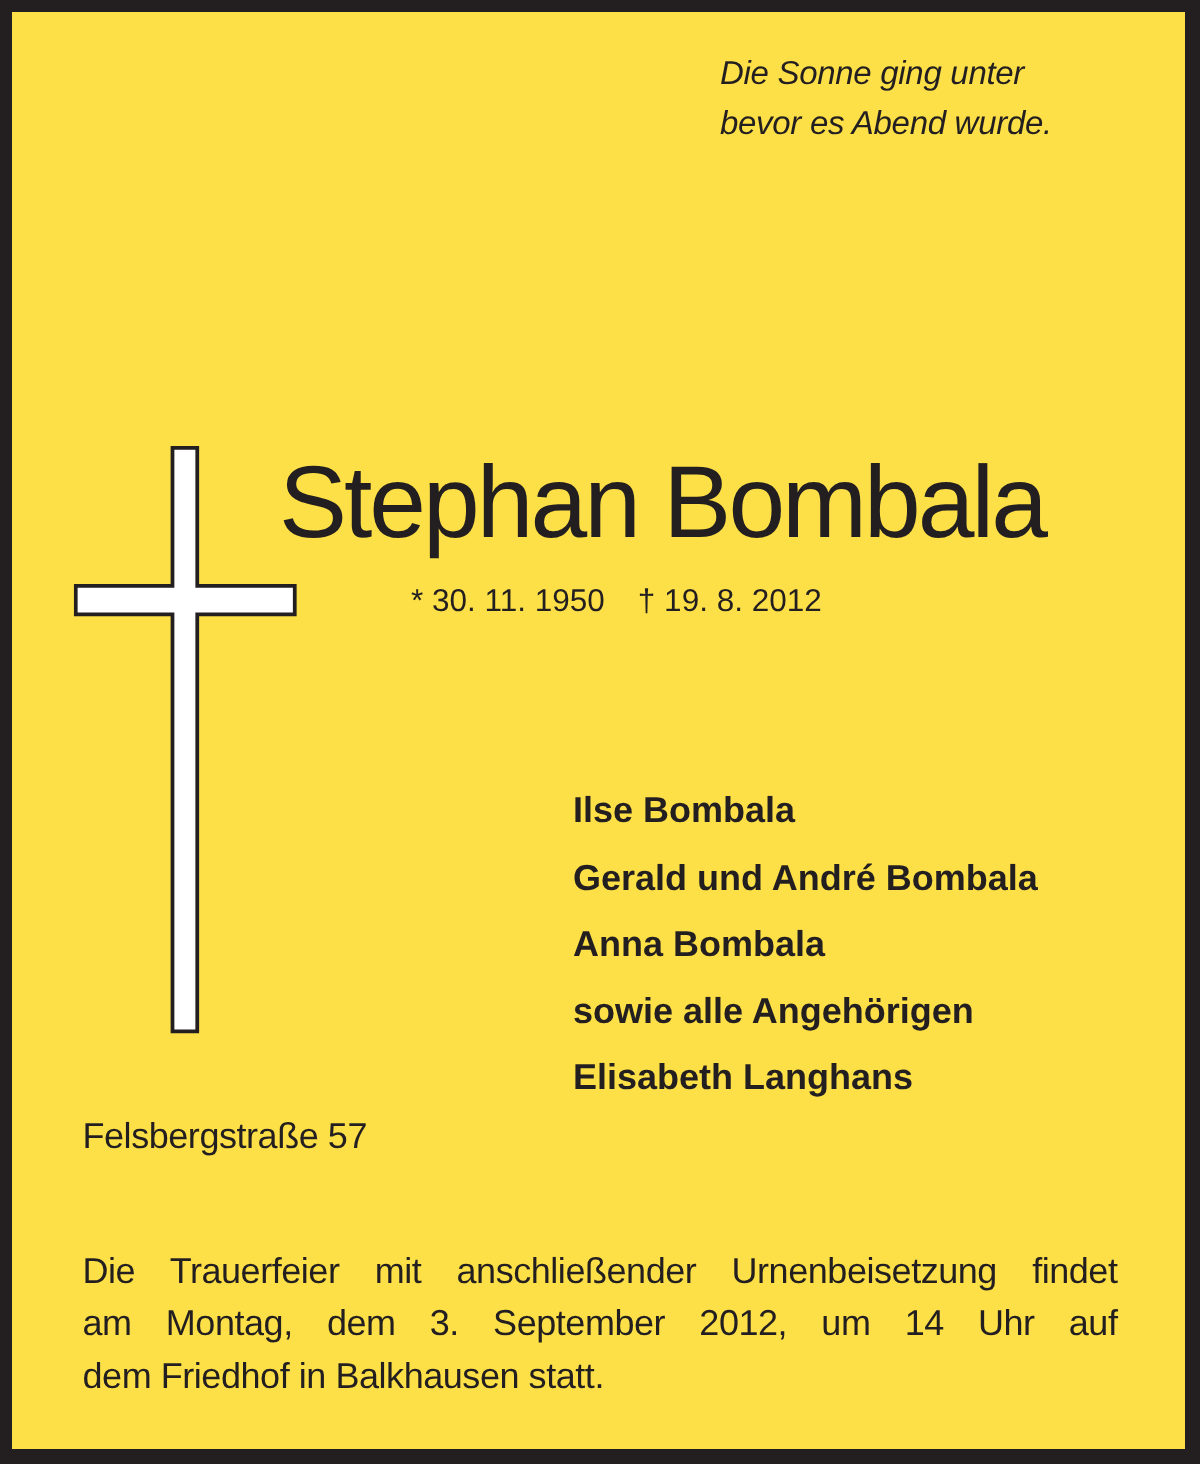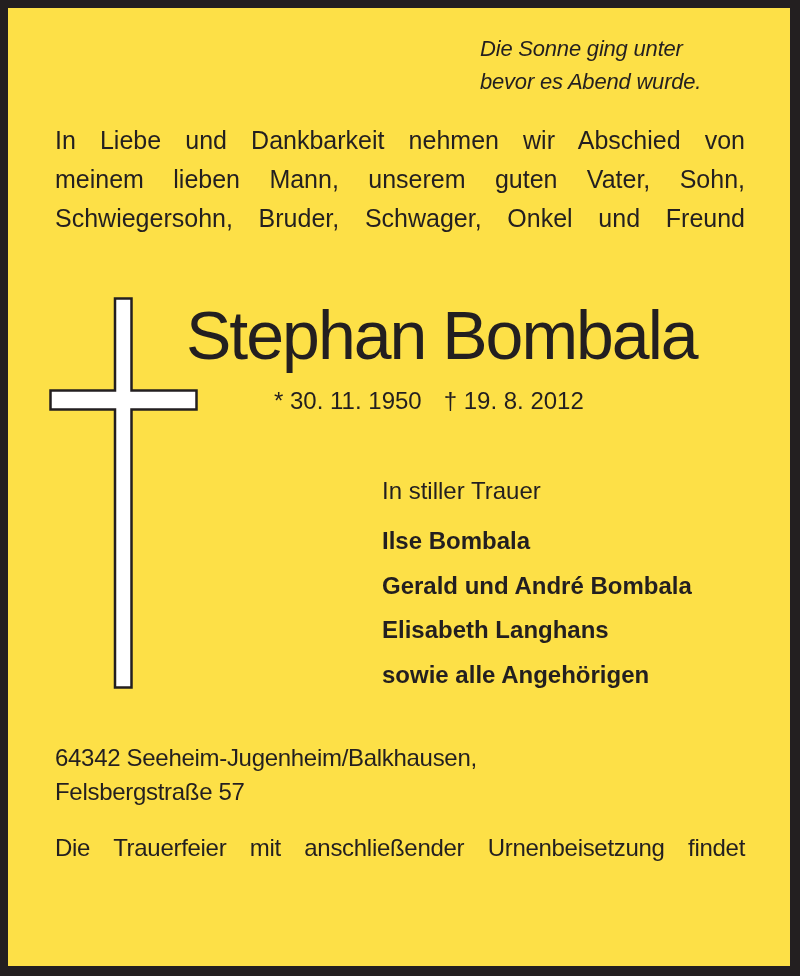--- a/index.html
+++ b/index.html
@@ -41,21 +41,21 @@
     left: 178px; top: 282px;
     font-size: 68px;
     line-height: 90px;
     letter-spacing: -2px;
     white-space: nowrap;
     text-align: center;
   }
   .dates {
     position: absolute;
     left: 266px; top: 378px;
-    font-size: 24px;
+    font-size: 21px;
     line-height: 30px;
     white-space: nowrap;
   }
   .dates .gap { display: inline-block; width: 22px; }
   .mourning {
     position: absolute;
     left: 374px; top: 466px;
     font-size: 24px;
     line-height: 34px;
   }
@@ -88,49 +88,45 @@
 </head>
 <body>
 
 <div class="sheet">
 
   <div class="motto">
     <div>Die Sonne ging unter</div>
     <div>bevor es Abend wurde.</div>
   </div>
 
-  <div class="intro">
-    <span>In Liebe und Dankbarkeit nehmen wir Abschied von</span>
-    <span>meinem lieben Mann, unserem guten Vater, Sohn,</span>
-    <span>Schwiegersohn, Bruder, Schwager, Onkel und Freund</span>
-  </div>
 
   <div class="cross">
     <svg width="160" height="402" viewBox="0 0 160 402" xmlns="http://www.w3.org/2000/svg">
       <path d="M66 1.5 H82.5 V93.5 H147.5 V112.5 H82.5 V390.5 H66 V112.5 H1.5 V93.5 H66 Z" fill="#ffffff" stroke="#231f20" stroke-width="2.5" stroke-linejoin="miter"></path>
     </svg>
   </div>
 
   <div class="name">Stephan Bombala</div>
 
   <div class="dates">
     <span>* 30. 11. 1950</span><span class="gap"></span><span>† 19. 8. 2012</span>
   </div>
 
-  <div class="mourning">In stiller Trauer</div>
 
   <div class="mourners">
     <div>Ilse Bombala</div>
     <div>Gerald und André Bombala</div>
+    <div>Anna Bombala</div>
+    <div>sowie alle Angehörigen</div>
     <div>Elisabeth Langhans</div>
-    <div>sowie alle Angehörigen</div>
   </div>
 
   <div class="address">
-    <div>64342 Seeheim-Jugenheim/Balkhausen,</div>
     <div>Felsbergstraße 57</div>
   </div>
 
   <div class="service">
     <span class="j">Die Trauerfeier mit anschließender Urnenbeisetzung findet</span>
+    <span class="j">am Montag, dem 3. September 2012, um 14 Uhr auf</span>
+    <span class="l">dem Friedhof in Balkhausen statt.</span>
   </div>
 
 </div>
 
 </body></html>

